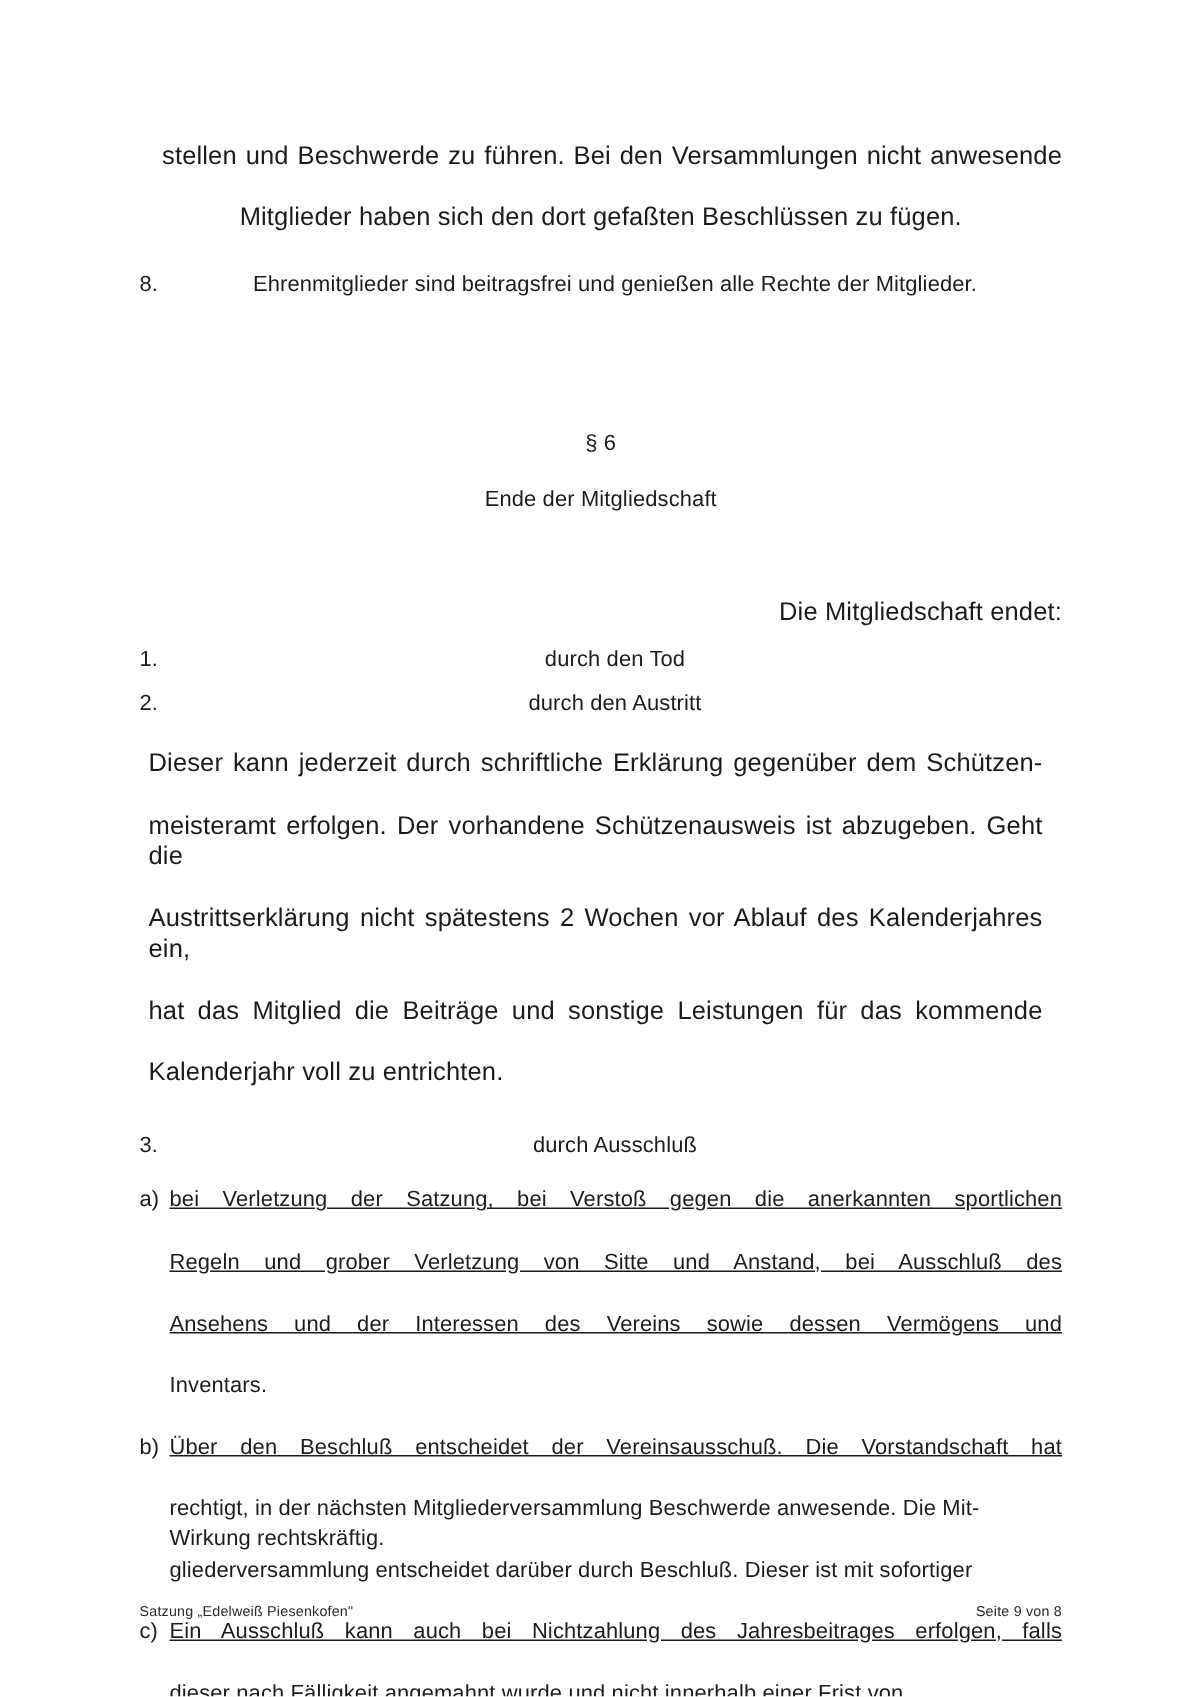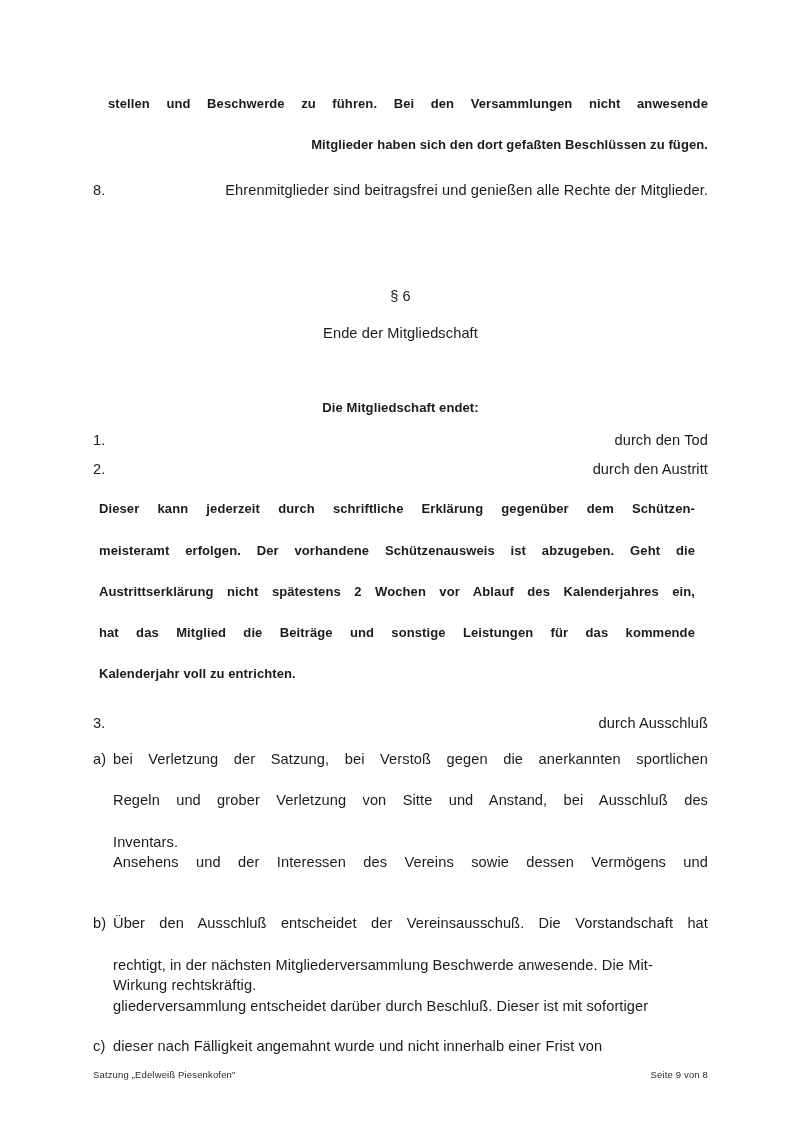--- a/index.html
+++ b/index.html
@@ -20,60 +20,60 @@
   }
   .content {
     position: absolute;
     left: 93px;
     top: 0;
     width: 615px;
   }
 
   
   .para {
-    font-size: 13px;
+    font-size: 17px;
     line-height: 20.6px;
     margin: 0;
     text-align: justify;
     text-justify: inter-word;
     letter-spacing: 0.1px;
-    font-weight: bold;
-  }
-  .para.ragged { text-align: center; }
+  }
+  .para.ragged { text-align: right; }
 
   
   .cont-first {
     display: block;
     text-align: justify;
     text-justify: inter-word;
     text-indent: 15px;
   }
-  .cont-rest { display: block; text-align: right; }
+  .cont-rest { display: block; text-align: center; }
 
   
   .row {
     display: flex;
     font-size: 14.6px;
     line-height: 20.6px;
     letter-spacing: 0.1px;
   }
   .row > .marker {
     flex: 0 0 auto;
     white-space: pre;
   }
   .row > .body {
     flex: 1 1 auto;
     text-align: justify;
     text-justify: inter-word;
   }
-  .row > .body.ragged { text-align: right; }
+  .row > .body.ragged { text-align: center; }
   .row > .body > .ln { display: block; }
   .row > .body > .ln.just {
     text-align: justify;
     text-justify: inter-word;
+    text-decoration: underline;
   }
   
   .row > .body > .ln.just::after,
   .para .forceline::after {
     content: "";
     display: inline-block;
     width: 100%;
     height: 0;
   }
 
@@ -182,42 +182,43 @@
       <span class="body ragged">durch Ausschluß</span>
     </div>
 
     <div class="sp-16"></div>
 
     <div class="row">
       <span class="marker m-alph">a)</span>
       <span class="body">
         <span class="ln just">bei Verletzung der Satzung, bei Verstoß gegen die anerkannten sportlichen</span>
         <span class="ln just">Regeln und grober Verletzung von Sitte und Anstand, bei Ausschluß des</span>
+        <span class="ln just">Ansehens und der Interessen des Vereins sowie dessen Vermögens und</span>
         <span class="ln">Inventars.</span>
-        <span class="ln just">Ansehens und der Interessen des Vereins sowie dessen Vermögens und</span>
       </span>
     </div>
 
     <div class="sp-20"></div>
 
     <div class="row">
       <span class="marker m-alph">b)</span>
       <span class="body">
-        <span class="ln just">Über den Ausschluß entscheidet der Vereinsausschuß. Die Vorstandschaft hat</span>
+        <span class="ln just">Über den Beschluß entscheidet der Vereinsausschuß. Die Vorstandschaft hat</span>
         <span class="ln">rechtigt, in der nächsten Mitgliederversammlung Beschwerde anwesende. Die Mit-</span>
         <span class="ln">Wirkung rechtskräftig.</span>
         <span class="ln">gliederversammlung entscheidet darüber durch Beschluß. Dieser ist mit sofortiger</span>
       </span>
     </div>
 
     <div class="sp-20"></div>
 
     <div class="row">
       <span class="marker m-alph">c)</span>
       <span class="body">
+        <span class="ln just">Ein Ausschluß kann auch bei Nichtzahlung des Jahresbeitrages erfolgen, falls</span>
         <span class="ln">dieser nach Fälligkeit angemahnt wurde und nicht innerhalb einer Frist von</span>
 
       </span>
     </div>
 
   </div>
 
   <div class="footer">
     <span>Satzung „Edelweiß Piesenkofen"</span>
     <span>Seite 9 von 8</span>

